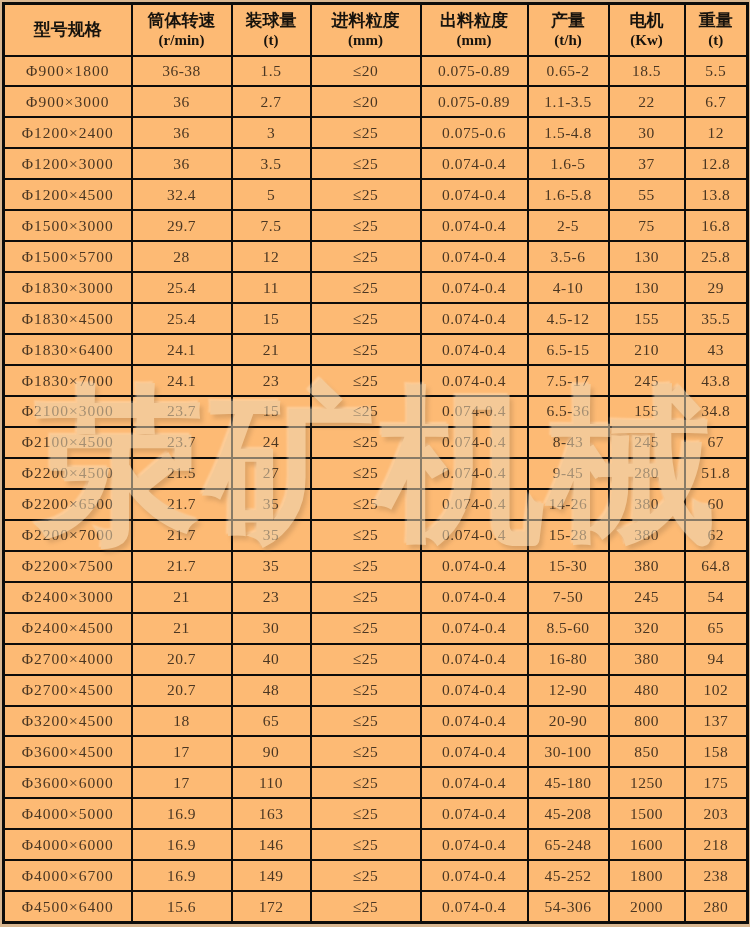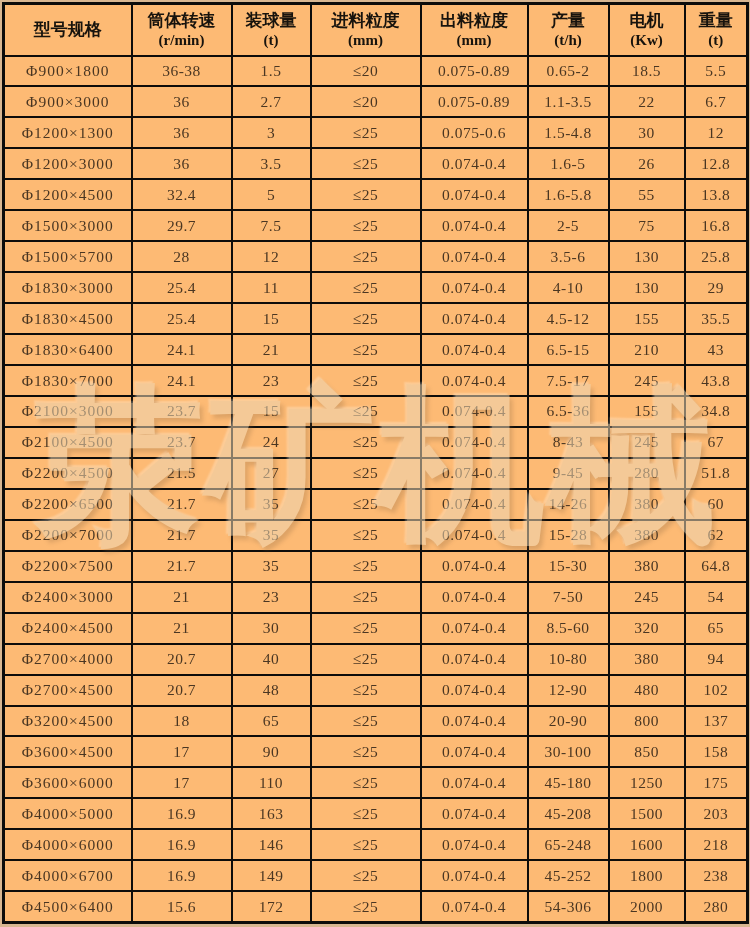--- a/index.html
+++ b/index.html
@@ -148,37 +148,37 @@
           <td>Φ900×3000</td>
           <td>36</td>
           <td>2.7</td>
           <td>≤20</td>
           <td>0.075-0.89</td>
           <td>1.1-3.5</td>
           <td>22</td>
           <td>6.7</td>
         </tr>
         <tr>
-          <td>Φ1200×1300</td>
+          <td>Φ1200×2400</td>
           <td>36</td>
           <td>3</td>
           <td>≤25</td>
           <td>0.075-0.6</td>
           <td>1.5-4.8</td>
           <td>30</td>
           <td>12</td>
         </tr>
         <tr>
           <td>Φ1200×3000</td>
           <td>36</td>
           <td>3.5</td>
           <td>≤25</td>
           <td>0.074-0.4</td>
           <td>1.6-5</td>
-          <td>26</td>
+          <td>37</td>
           <td>12.8</td>
         </tr>
         <tr>
           <td>Φ1200×4500</td>
           <td>32.4</td>
           <td>5</td>
           <td>≤25</td>
           <td>0.074-0.4</td>
           <td>1.6-5.8</td>
           <td>55</td>
@@ -323,21 +323,21 @@
           <td>8.5-60</td>
           <td>320</td>
           <td>65</td>
         </tr>
         <tr>
           <td>Φ2700×4000</td>
           <td>20.7</td>
           <td>40</td>
           <td>≤25</td>
           <td>0.074-0.4</td>
-          <td>10-80</td>
+          <td>16-80</td>
           <td>380</td>
           <td>94</td>
         </tr>
         <tr>
           <td>Φ2700×4500</td>
           <td>20.7</td>
           <td>48</td>
           <td>≤25</td>
           <td>0.074-0.4</td>
           <td>12-90</td>

